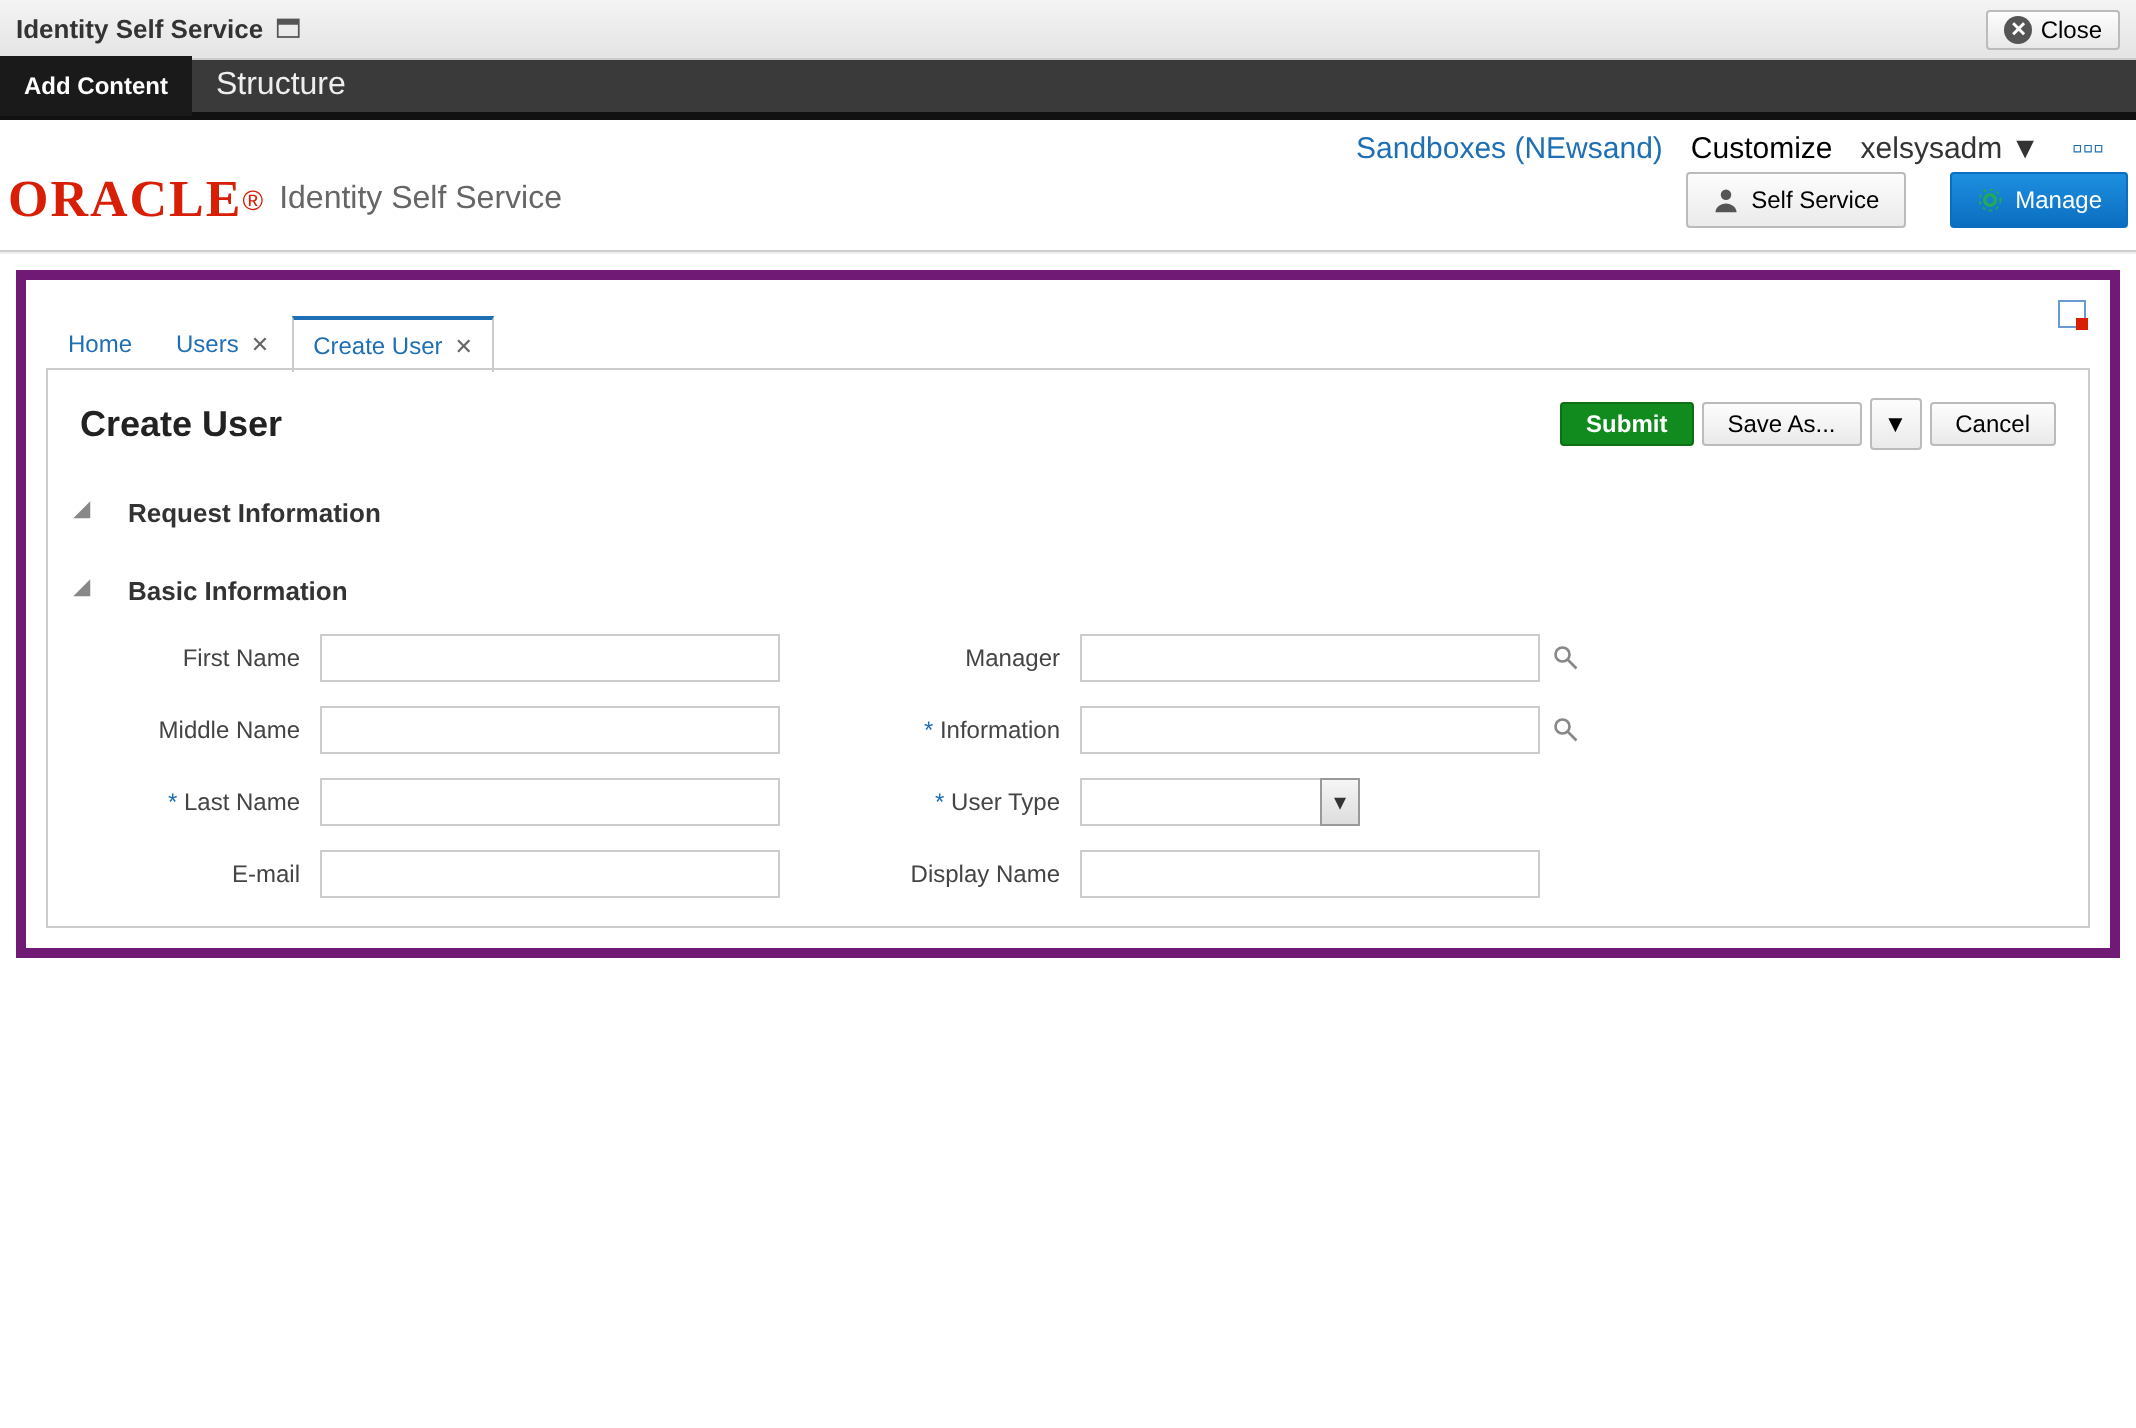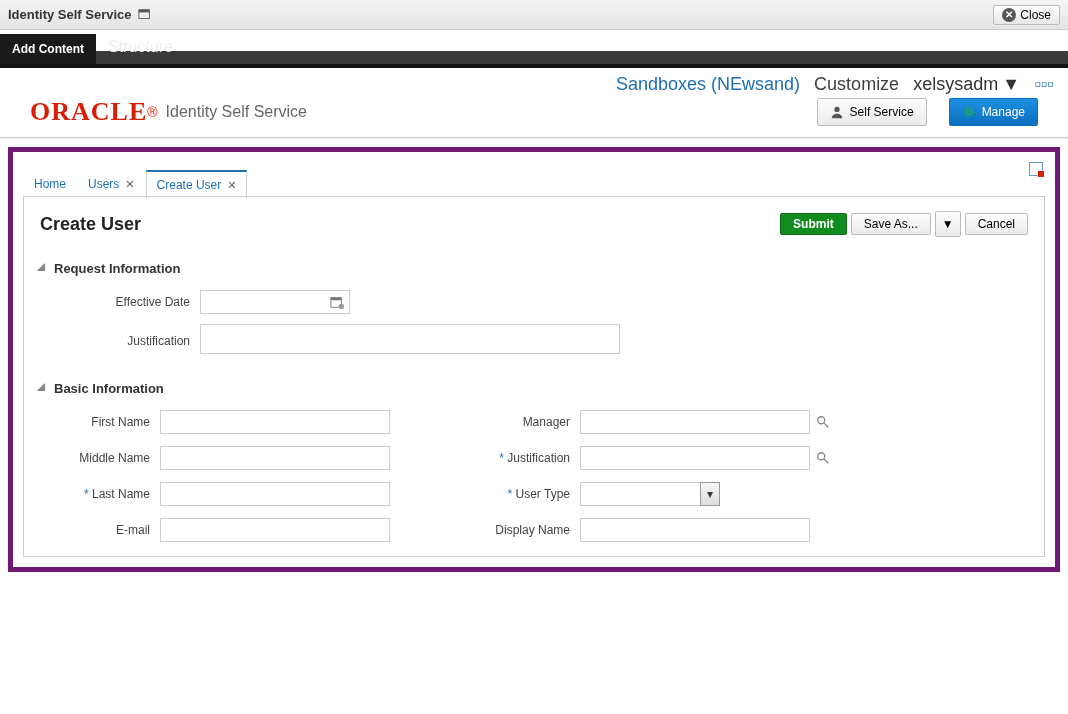--- a/index.html
+++ b/index.html
@@ -47,59 +47,58 @@
   color: #fff;
   border-radius: 50%;
   display: inline-flex;
   align-items: center;
   justify-content: center;
   font-size: 10px;
   font-weight: bold;
 }
 .editbar {
   background: #3a3a3a;
-  height: 17px;
-  display: flex;
-  align-items: flex-end;
+  height: 30px;
+  display: flex;
+  align-items: center;
   border-bottom: 4px solid #111;
-  margin-top: 21px;
 }
 .editbar .active-tab {
   background: #1a1a1a;
   color: #fff;
   padding: 8px 12px;
   font-size: 12px;
   font-weight: bold;
 }
 .editbar .inactive-tab {
   color: #eee;
   padding: 8px 12px;
   font-size: 16px;
 }
 .header-links {
   display: flex;
   justify-content: flex-end;
   align-items: center;
   padding: 6px 14px 0;
   gap: 14px;
-  font-size: 18px;
+  font-size: 15px;
 }
 .header-links .link { color: #1f6fb5; cursor: pointer; }
-.header-links .muted { color: #404040; }
+.header-links .muted { color: #000000; }
 .header-links .user { color: #333; display: flex; align-items: center; gap: 4px; cursor: pointer;}
 .header-links .extras {
   width: 20px; height: 10px;
   display: flex; align-items: center; justify-content: center;
   color: #1f6fb5;
   font-weight: bold;
 }
 .brand-row {
   display: flex;
   align-items: center;
-  padding: 2px 30px 10px;
+  padding: 2px 4px 10px;
 }
 .oracle-logo {
   color: #d81e05;
   font-family: Georgia, 'Times New Roman', serif;
   font-size: 26px;
   font-weight: bold;
   letter-spacing: 1px;
 }
 .oracle-dot { color: #d81e05; font-size: 14px; vertical-align: top;}
 .brand-sub {
@@ -220,21 +219,21 @@
 }
 .btn.dd {
   padding: 5px 6px;
 }
 .section {
   margin-top: 24px;
 }
 .section-h {
   display: flex;
   align-items: center;
-  gap: 6px;
+  gap: 16px;
   font-size: 13px;
   font-weight: bold;
   color: #333;
   text-align: right;
 }
 .tri {
   width: 0; height: 0;
   border-left: 6px solid #888;
   border-top: 6px solid transparent;
   border-bottom: 6px solid transparent;
@@ -292,21 +291,20 @@
   width: 20px; height: 24px;
   border: 1px solid #999;
   background: linear-gradient(#f5f5f5,#ddd);
   display:flex;align-items:center;justify-content:center;
 }
 .search-ic svg { width: 14px; height: 14px; }
 .search-ic { color: #888; cursor: pointer; padding-left: 6px;}
 .info-ic { color: #888; padding-left: 6px;}
 .two-col {
   display: flex;
-  gap: 40px;
   margin-top: 14px;
 }
 .col-grid {
   display: grid;
   grid-template-columns: 120px 230px 30px;
   row-gap: 12px;
   align-items: center;
 }
 svg { display: block; }
 </style>
@@ -397,38 +395,20 @@
     <button class="btn">Save As...</button>
     <button class="btn dd">▼</button>
     <button class="btn">Cancel</button>
   </div>
 
   <div class="section">
     <div class="section-h">
       <span class="tri"></span>
       <span>Request Information</span>
     </div>
-    <div class="form-grid single">
-      <div class="lbl">Effective Date</div>
-      <div class="date-wrap">
-        <input class="inp" style="">
-        <span class="cal-ic">
-          <svg width="14" height="14" viewBox="0 0 16 16">
-                <rect x="1" y="3" width="12" height="11" fill="none" stroke="#777"></rect>
-                <rect x="1" y="3" width="12" height="3" fill="#777"></rect>
-                <circle cx="13" cy="13" r="3" fill="#999"></circle>
-              </svg>
-        </span>
-      </div>
-      <div></div>
-
-      <div class="lbl">Justification</div>
-      <div><textarea class="inp wide" style=""></textarea></div>
-      <div></div>
-    </div>
   </div>
 
   <div class="section">
     <div class="section-h">
       <span class="tri"></span>
       <span>Basic Information</span>
     </div>
 
     <div class="two-col">
       <div class="col-grid">
@@ -452,21 +432,21 @@
       <div class="col-grid">
         <div class="lbl">Manager</div>
         <input class="inp" style="">
         <span class="search-ic">
           <svg viewBox="0 0 16 16">
                 <circle cx="6" cy="6" r="4" fill="none" stroke="#888" stroke-width="1.5"></circle>
                 <line x1="9" y1="9" x2="14" y2="14" stroke="#888" stroke-width="1.5"></line>
               </svg>
         </span>
 
-        <div class="lbl req">Justification</div>
+        <div class="lbl req">Information</div>
         <input class="inp" style="">
         <span class="search-ic">
           <svg viewBox="0 0 16 16">
                 <circle cx="6" cy="6" r="4" fill="none" stroke="#888" stroke-width="1.5"></circle>
                 <line x1="9" y1="9" x2="14" y2="14" stroke="#888" stroke-width="1.5"></line>
               </svg>
         </span>
 
         <div class="lbl req">User Type</div>
         <div class="sel-wrap">

